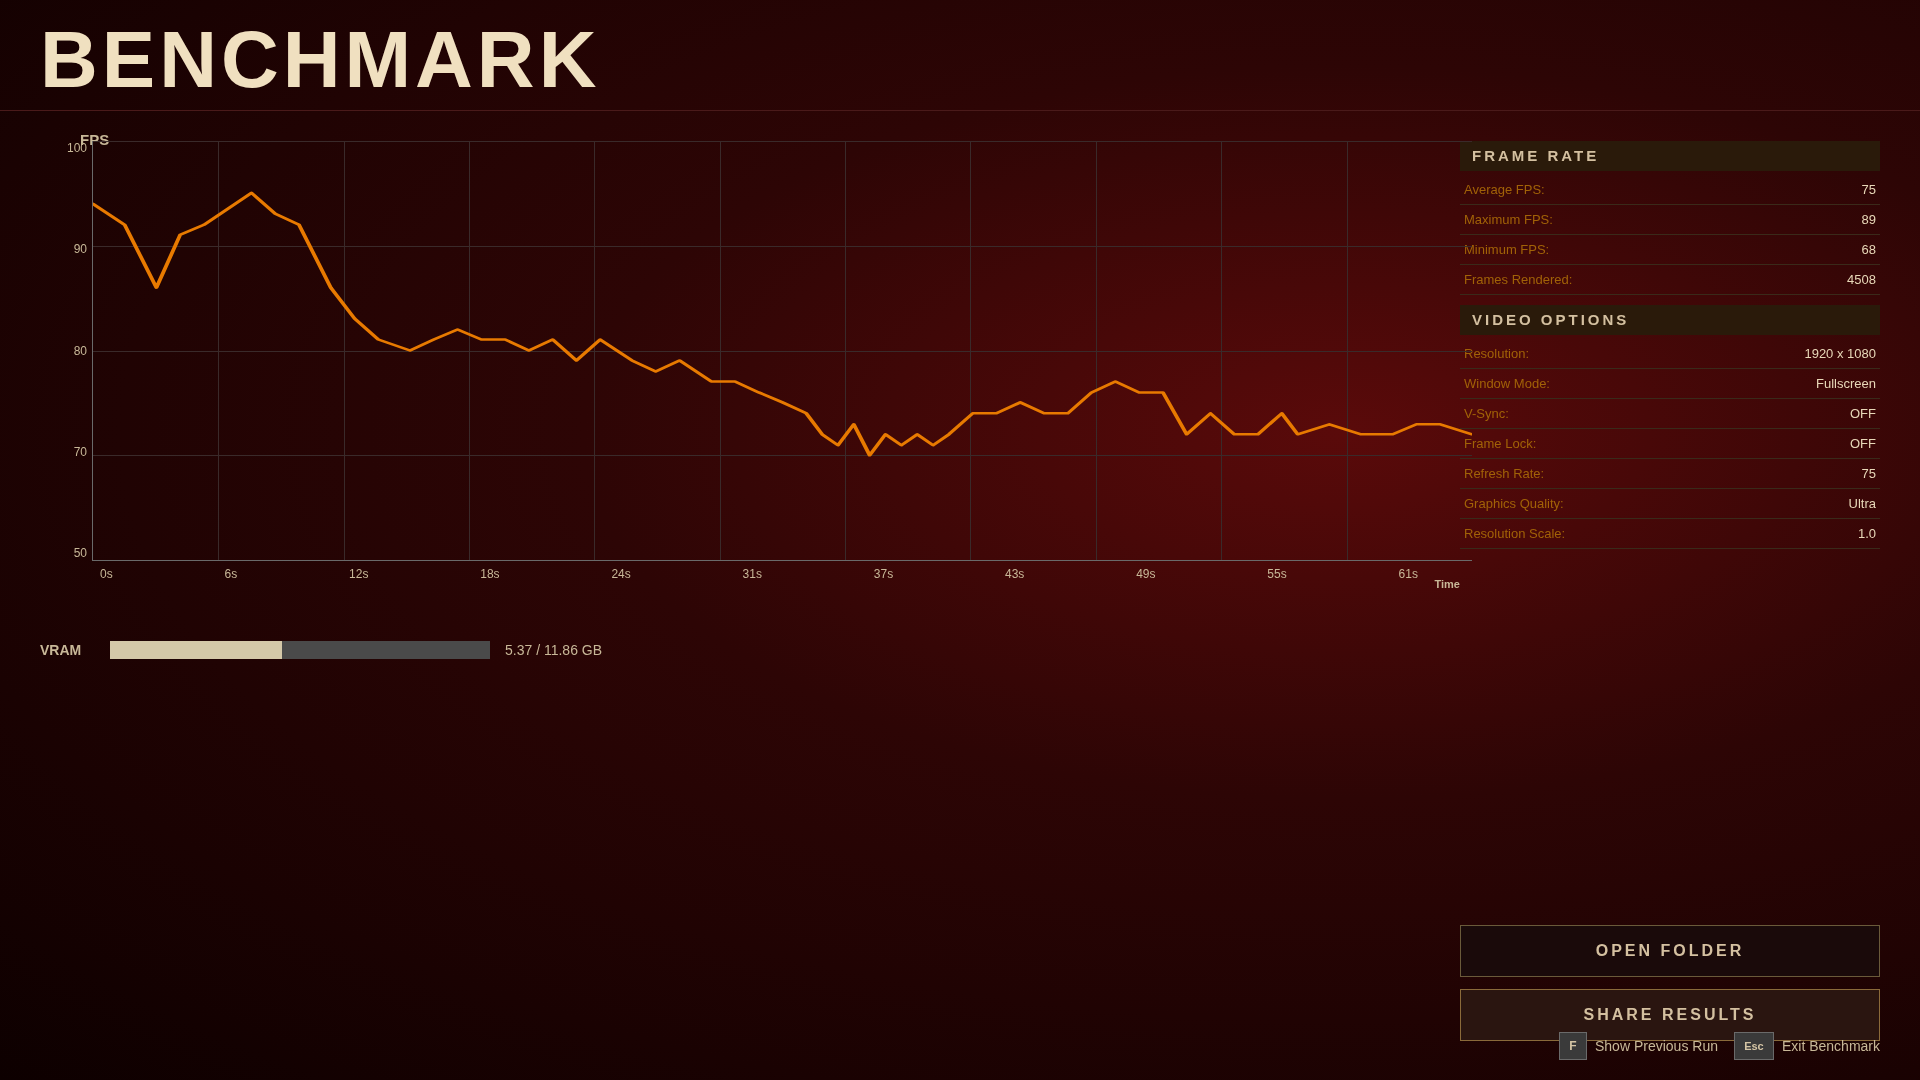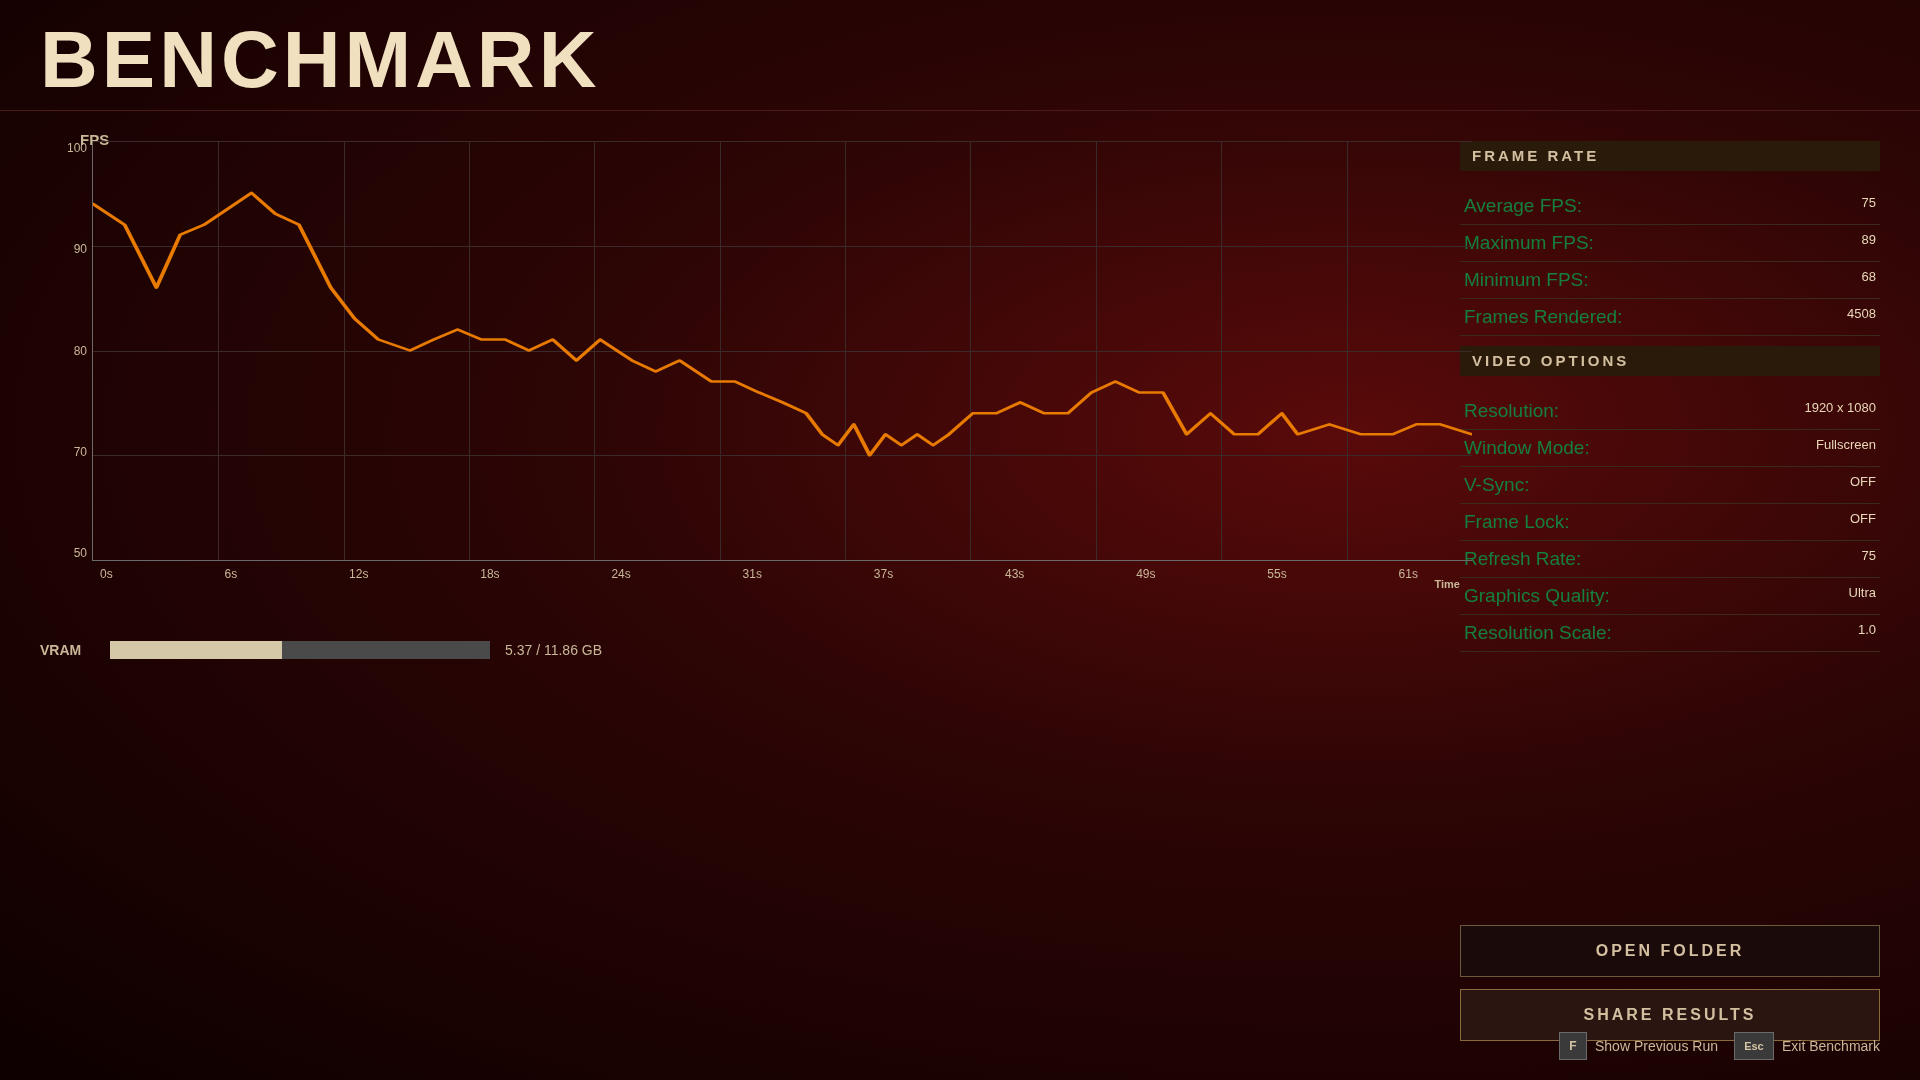--- a/index.html
+++ b/index.html
@@ -204,43 +204,43 @@
       flex-shrink: 0;
       display: flex;
       flex-direction: column;
       gap: 0px;
       padding-top: 10px;
     }
 
     .section-header {
       background: #2a1a0a;
       padding: 6px 12px;
-      margin-bottom: 17px;
+      margin-bottom: 4px;
       margin-top: 10px;
     }
 
     .section-header-title {
       font-size: 15px;
       font-weight: 900;
       letter-spacing: 3px;
       color: #d4c0a0;
       text-transform: uppercase;
       font-family: 'Arial Black', Arial, sans-serif;
     }
 
     .stats-row {
       border-bottom: 1px solid #3a2a1a;
       display: flex;
       justify-content: space-between;
       padding: 7px 4px;
     }
 
     .stats-label {
-      font-size: 19px;
-      color: #15803d;
+      font-size: 13px;
+      color: #a16207;
     }
 
     .stats-value {
       font-size: 13px;
       color: #e8d8b8;
       font-weight: 500;
       text-align: center;
     }
 
     

